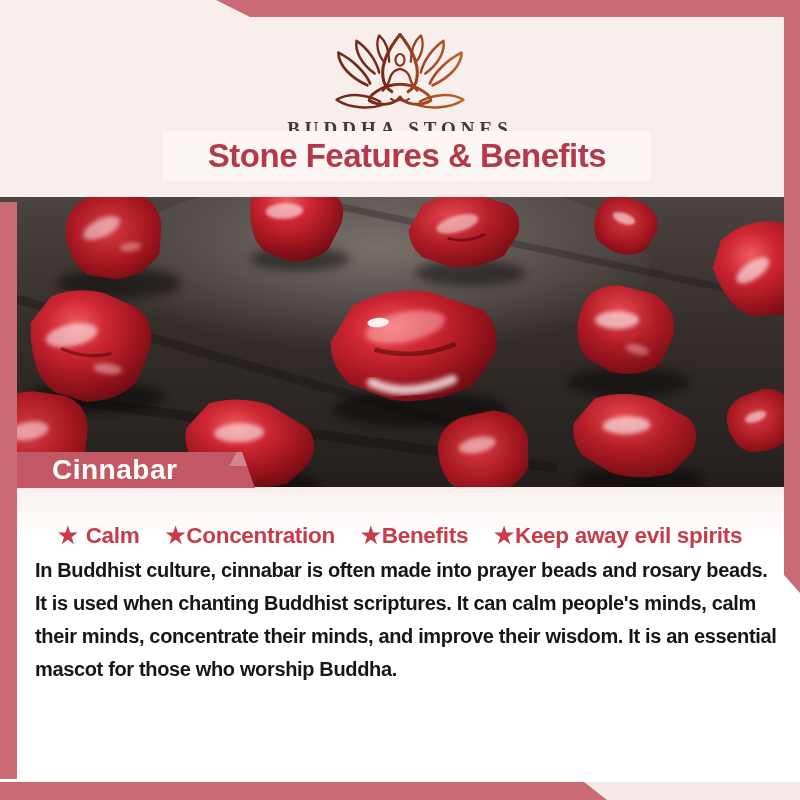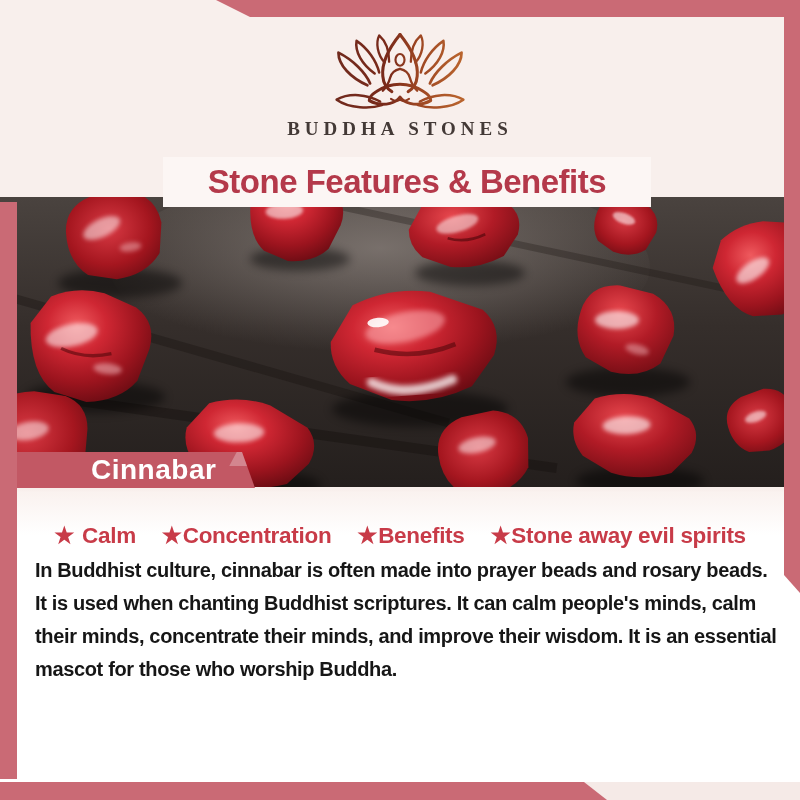--- a/index.html
+++ b/index.html
@@ -20,41 +20,41 @@
     clip-path:polygon(0 0,calc(100% - 23px) 0,100% 100%,0 100%);}
   
   .logo-wrap{position:absolute;left:0;top:0;width:800px;text-align:center;z-index:3;}
   .lotus{display:block;margin:30px auto 2px auto;}
   .brand-name{
     font-family:"Liberation Serif",serif;font-size:19px;font-weight:600;
     letter-spacing:5px;color:#433936;margin-top:2px;
   }
   
   .title-band{
-    position:absolute;left:163px;top:157px;width:488px;height:50px;
+    position:absolute;left:163px;top:131px;width:488px;height:50px;
     background:#fcf6f4;display:flex;align-items:center;justify-content:center;z-index:3;
   }
   .title{
     margin:0;font-size:33px;font-weight:bold;color:#b4394a;letter-spacing:-.5px;
   }
   
   .photo{position:absolute;left:0;top:197px;width:800px;height:290px;z-index:1;}
   .photo svg{display:block;}
   
   .ribbon{
     position:absolute;left:17px;top:452px;width:238px;height:36px;z-index:6;
     background:#c25864;display:flex;align-items:center;
     clip-path:polygon(0 0,calc(100% - 13px) 0,100% 100%,0 100%);
   }
   .ribbon::after{
     content:"";position:absolute;right:4px;top:0;width:18px;height:14px;
     background:rgba(255,255,255,.28);transform:skewX(-28deg);
   }
   .ribbon span{
-    color:#ffffff;font-size:28px;font-weight:bold;padding-left:74px;letter-spacing:.5px;
+    color:#ffffff;font-size:28px;font-weight:bold;padding-left:35px;letter-spacing:.5px;
   }
   
   .features{
     position:absolute;left:0;top:522px;width:800px;text-align:center;z-index:3;
     color:#c83b48;font-size:22.5px;font-weight:bold;letter-spacing:-.3px;white-space:nowrap;
   }
   .feature{margin:0 10px;}
   .feature .star{margin-right:1px;}
   .feature.first .star{margin-right:8px;}
   
@@ -241,18 +241,18 @@
   </div>
 
   <div class="ribbon">
     <span>Cinnabar</span>
   </div>
 
   <div class="features">
     <span class="feature first"><span class="star">★</span><span>Calm</span></span>
     <span class="feature"><span class="star">★</span><span>Concentration</span></span>
     <span class="feature"><span class="star">★</span><span>Benefits</span></span>
-    <span class="feature"><span class="star">★</span><span>Stone away evil spirits</span></span>
+    <span class="feature"><span class="star">★</span><span>Keep away evil spirits</span></span>
   </div>
 
   <p class="desc">In Buddhist culture, cinnabar is often made into prayer beads and rosary beads. It is used when chanting Buddhist scriptures. It can calm people's minds, calm their minds, concentrate their minds, and improve their wisdom. It is an essential mascot for those who worship Buddha.</p>
 
 </div>
 
 </body></html>

